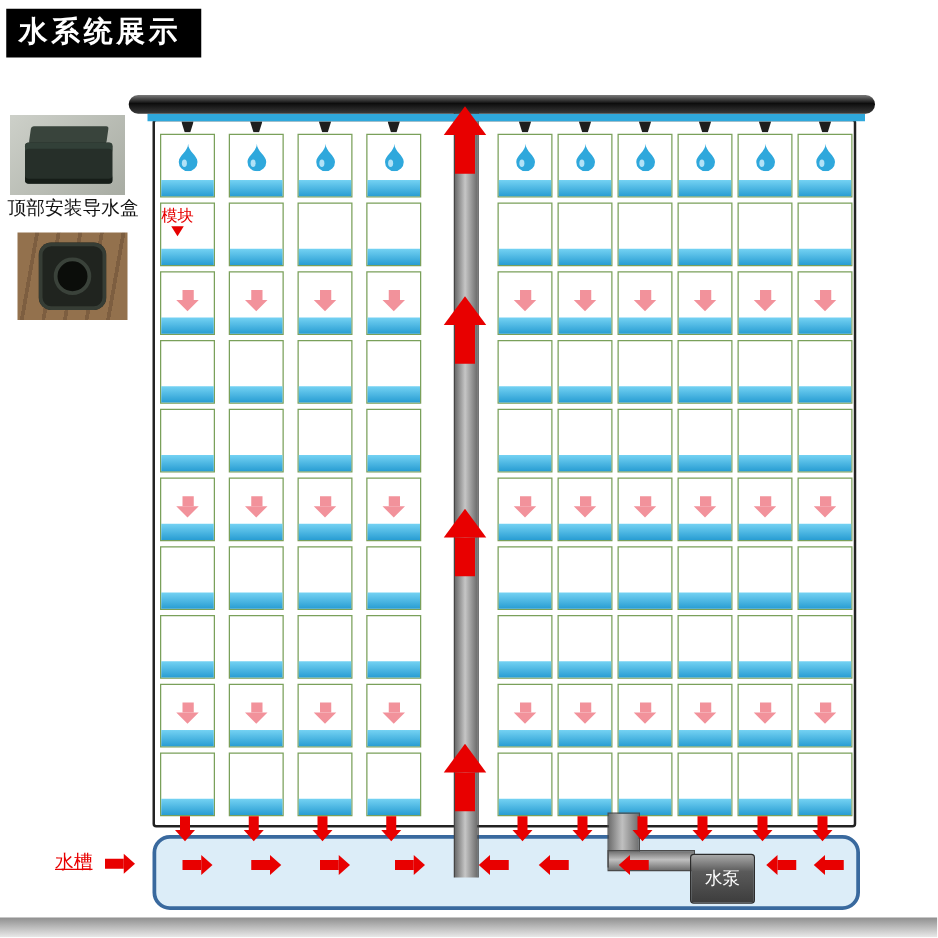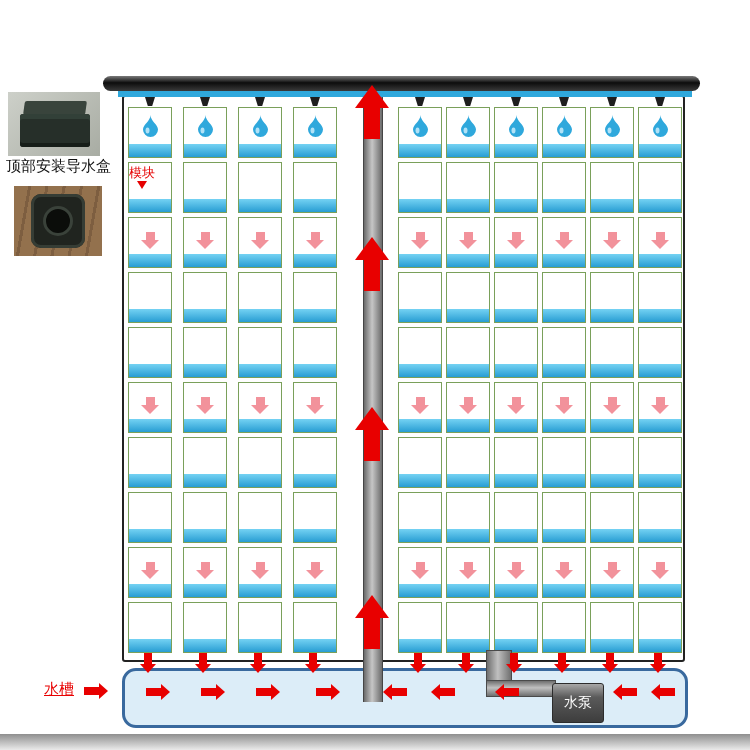--- a/index.html
+++ b/index.html
@@ -80,20 +80,21 @@
     display:flex;align-items:center;justify-content:center;color:#fff;font-size:14px;box-sizing:border-box;}
 
   .bottom-bar{position:absolute;left:0;top:734px;width:750px;height:16px;
     background:linear-gradient(to bottom,#8f8f8f,#eaeaea);z-index:2;}
 </style>
 </head>
 <body>
 
 <div id="stage">
 
+  <div class="title-badge">水系统展示</div>
 
   <div class="photo1">
     <div class="lid"></div>
     <div class="pbody"></div>
   </div>
   <div class="caption1">顶部安装导水盒</div>
 
   <div class="module-label">模块</div>
   <div class="module-pointer"></div>
 

